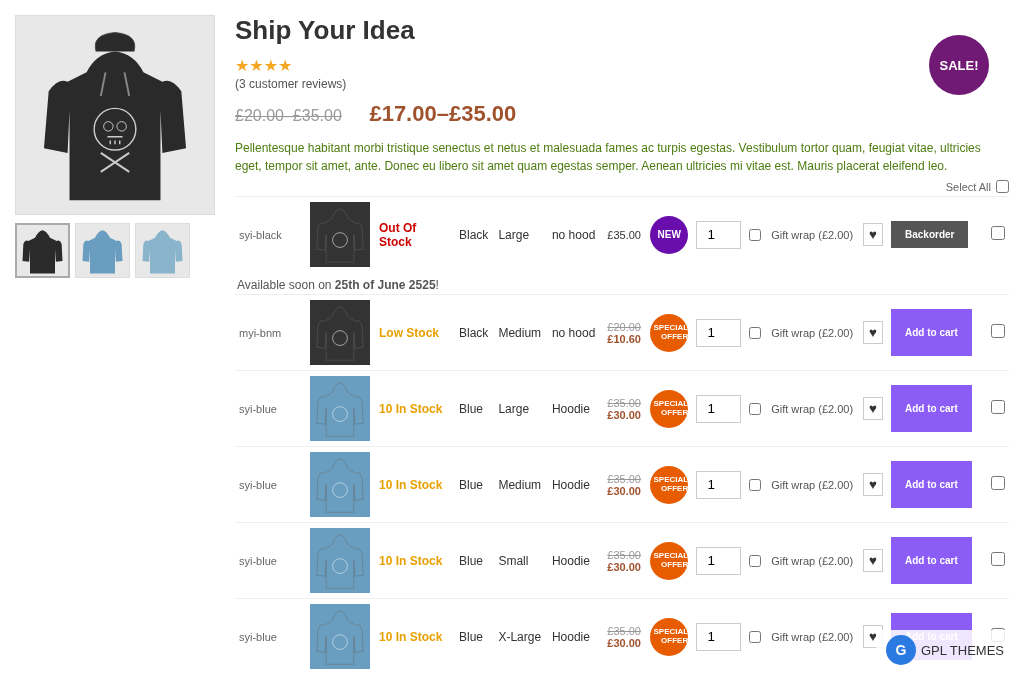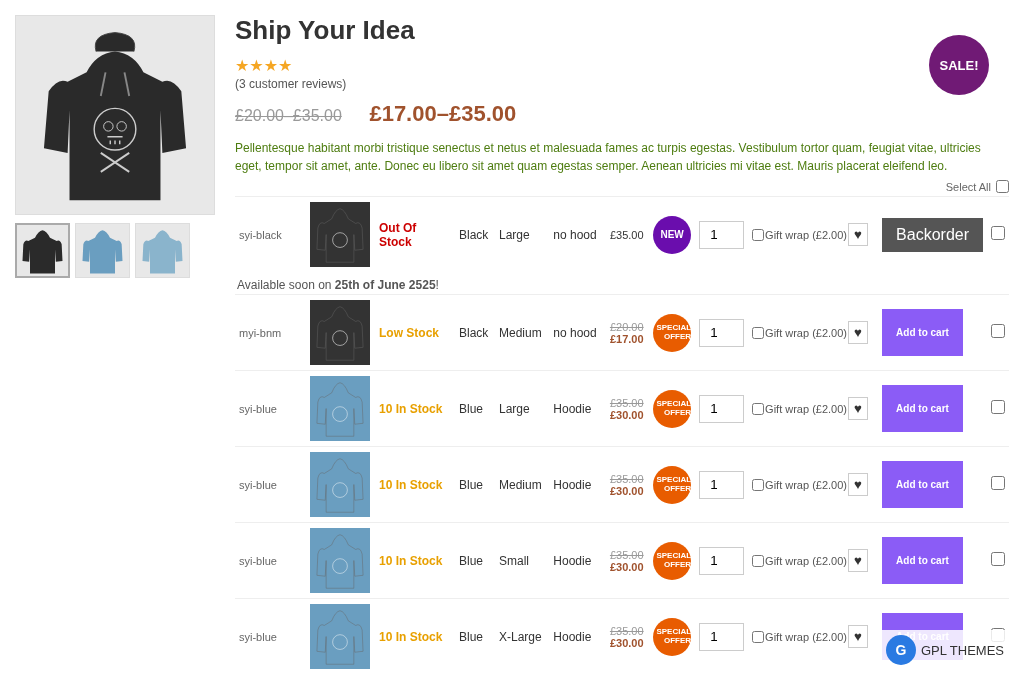--- a/index.html
+++ b/index.html
@@ -47,28 +47,28 @@
     
     .price-cell { text-align: center; font-size: 11px; }
     .price-strike { text-decoration: line-through; color: #999; }
     .price-disc { color: #a0522d; font-weight: bold; }
     
     .new-badge { background: #6a0dad; color: white; border-radius: 50%; width: 38px; height: 38px; display: flex; align-items: center; justify-content: center; font-size: 10px; font-weight: bold; }
     .offer-badge { background: #e85c00; color: white; border-radius: 50%; width: 38px; height: 38px; display: flex; align-items: center; justify-content: center; font-size: 8px; font-weight: bold; text-align: right; line-height: 1.1; }
     
     .qty-input { width: 45px; height: 28px; border: 1px solid #ccc; text-align: center; padding: 2px; }
     
-    .gift-wrap-label { display: flex; align-items: center; gap: 1px; color: #555; font-size: 11px; white-space: nowrap; }
+    .gift-wrap-label { display: flex; align-items: center; gap: 10px; color: #555; font-size: 11px; white-space: nowrap; justify-content: flex-end; }
     .gift-wrap-label input { width: 12px; height: 12px; }
     
     .heart-btn { background: none; border: 1px solid #ccc; padding: 3px 5px; cursor: pointer; color: #333; }
     
     .add-cart-btn { background: #8b5cf6; color: white; border: none; padding: 18px 14px; cursor: pointer; font-size: 10px; font-weight: bold; white-space: nowrap; }
     
-    .backorder-btn { background: #555; color: white; border: none; padding: 8px 14px; cursor: pointer; font-size: 16px; font-weight: normal; white-space: nowrap; }
+    .backorder-btn { background: #555; color: white; border: none; padding: 8px 14px; cursor: pointer; font-size: 10px; font-weight: bold; white-space: nowrap; }
     
     .row-checkbox { width: 14px; height: 14px; }
     
     td.img-td { width: 70px; padding: 5px; }
     td.sku-td { width: 70px; }
     td.status-td { width: 80px; }
     td.badge-td { width: 45px; }
     td.qty-td { width: 50px; }
     td.gift-td { width: 130px; }
     td.btn-td { width: 100px; }
@@ -216,21 +216,21 @@
       <span>Black</span>
     </td>
     <td class="attr">
       <span>Medium</span>
     </td>
     <td class="attr">
       <span>no hood</span>
     </td>
     <td class="price-cell">
               <div class="price-strike">£20.00</div>
-                 <div class="price-disc">£17.00</div>
+                 <div class="price-disc">£10.60</div>
             </td>
     <td class="badge-td">
               <div class="offer-badge">SPECIAL OFFER</div>
             </td>
     <td class="qty-td">
       <input type="number" class="qty-input" value="1" style="">
     </td>
     <td class="gift-td">
       <label class="gift-wrap-label">
         <input type="checkbox" style="">

